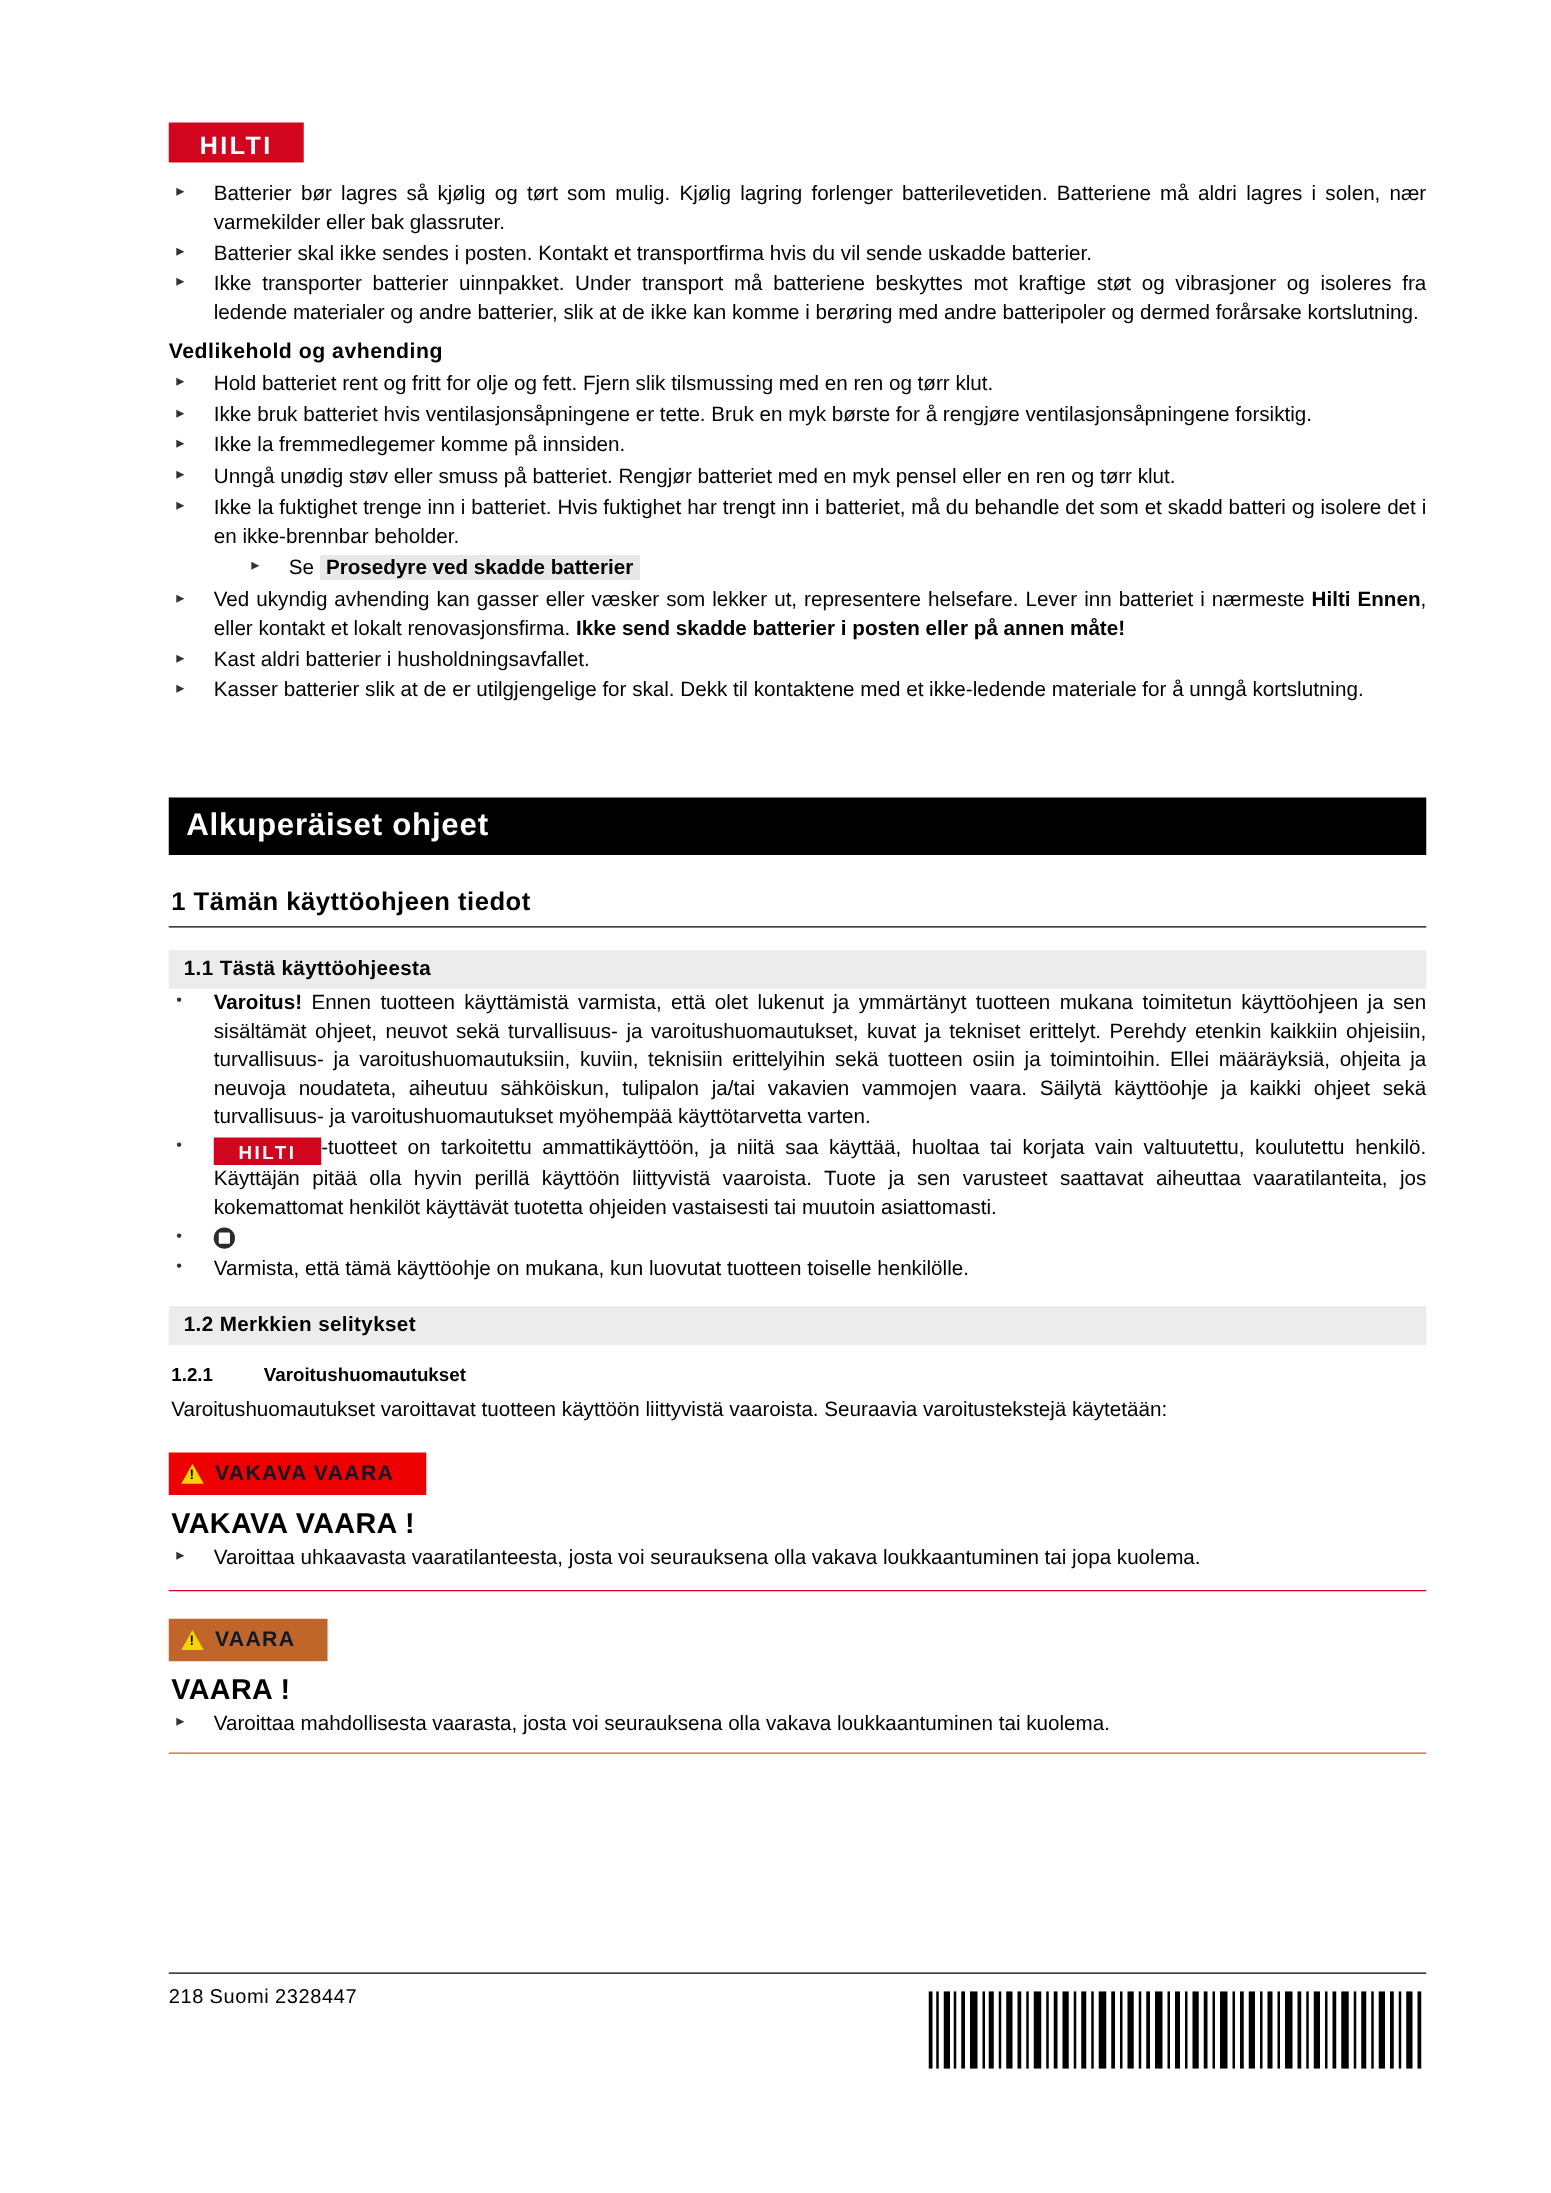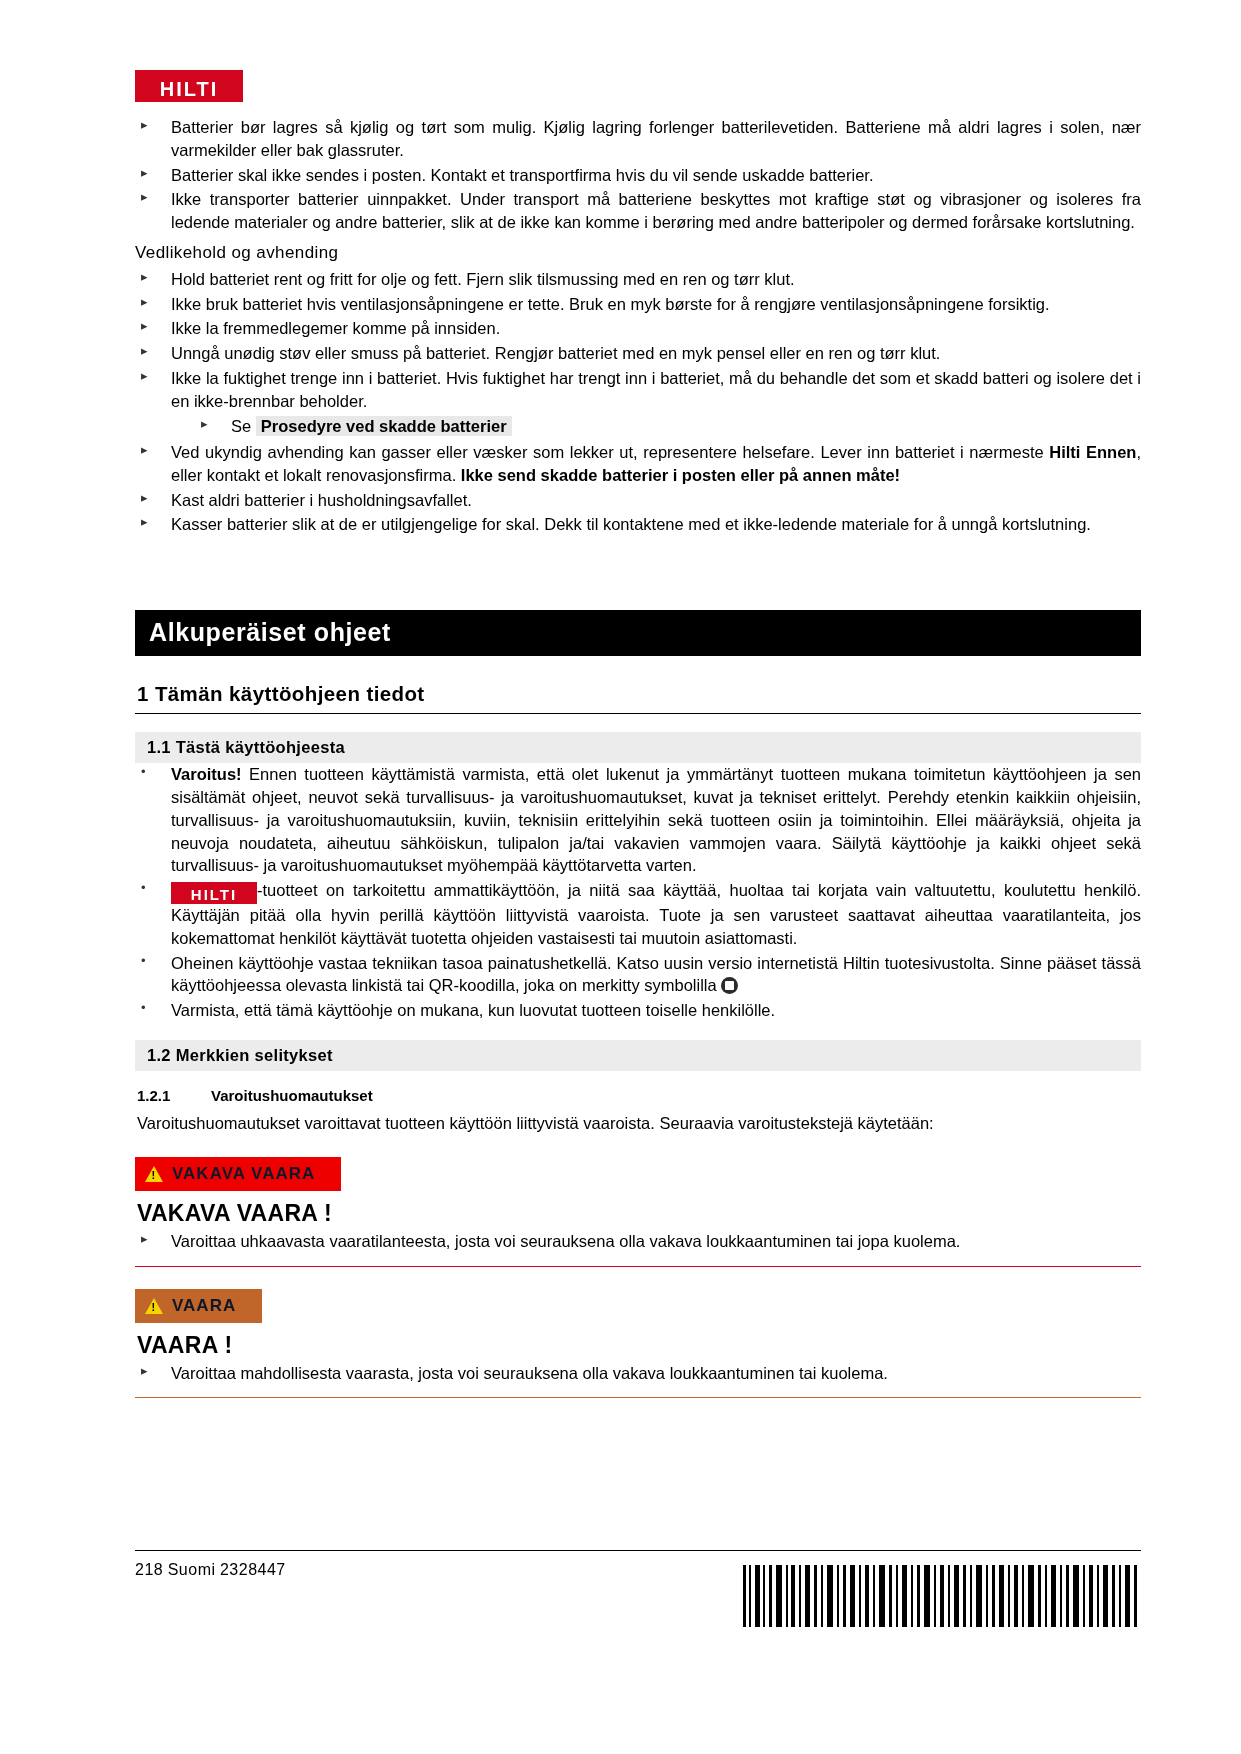--- a/index.html
+++ b/index.html
@@ -13,20 +13,21 @@
     font-family: "Liberation Sans", sans-serif;
     color: #000000;
     position: relative;
   }
   .page {
     position: relative;
     width: 1241px;
     height: 1665px;
     box-sizing: border-box;
     padding: 70px 100px 0 135px;
+    margin-top: 28px;
   }
   
   .hilti-logo {
     display: inline-block;
     background: #d2051e;
     color: #ffffff;
     font-weight: bold;
     letter-spacing: 2px;
     text-align: center;
     line-height: 1;
@@ -76,21 +77,21 @@
     margin-top: 3px;
     margin-bottom: 3px;
   }
   .dot-list > li > .marker {
     left: 8px;
     font-size: 17px;
     top: -2px;
   }
   h3.subhead {
     font-size: 17px;
-    font-weight: normal;
+    font-weight: bold;
     margin: 9px 0 5px 0;
     letter-spacing: 0.4px;
   }
   .inline-box {
     background: #e8e8e8;
     font-weight: bold;
     padding: 1px 5px;
   }
   b, strong { font-weight: bold; }
 
@@ -294,21 +295,21 @@
     <li>
       <span class="marker">•</span>
       <b>Varoitus!</b><span> Ennen tuotteen käyttämistä varmista, että olet lukenut ja ymmärtänyt tuotteen mukana toimitetun käyttöohjeen ja sen sisältämät ohjeet, neuvot sekä turvallisuus- ja varoitushuomautukset, kuvat ja tekniset erittelyt. Perehdy etenkin kaikkiin ohjeisiin, turvallisuus- ja varoitushuomautuksiin, kuviin, teknisiin erittelyihin sekä tuotteen osiin ja toimintoihin. Ellei määräyksiä, ohjeita ja neuvoja noudateta, aiheutuu sähköiskun, tulipalon ja/tai vakavien vammojen vaara. Säilytä käyttöohje ja kaikki ohjeet sekä turvallisuus- ja varoitushuomautukset myöhempää käyttötarvetta varten.</span>
     </li>
     <li>
       <span class="marker">•</span>
       <span class="hilti-logo logo-inline">HILTI</span><span>-tuotteet on tarkoitettu ammattikäyttöön, ja niitä saa käyttää, huoltaa tai korjata vain valtuutettu, koulutettu henkilö. Käyttäjän pitää olla hyvin perillä käyttöön liittyvistä vaaroista. Tuote ja sen varusteet saattavat aiheuttaa vaaratilanteita, jos kokemattomat henkilöt käyttävät tuotetta ohjeiden vastaisesti tai muutoin asiattomasti.</span>
     </li>
     <li>
       <span class="marker">•</span>
-      <span>Oheinen käyttöohje vastaa tekniikan tasoa painatushetkellä. Katso uusin versio internetistä Hiltin tuotesivustolta. Sinne pääset tässä käyttöohjeessa olevasta linkistä tai QR-koodilla, joka on merkitty symbolilla </span><span class="qr-sym"></span>
+      <span class="qr-sym"></span>
     </li>
     <li>
       <span class="marker">•</span>
       <span>Varmista, että tämä käyttöohje on mukana, kun luovutat tuotteen toiselle henkilölle.</span>
     </li>
   </ul>
 
   <div class="h2">1.2  Merkkien selitykset</div>
 
   <div class="h3">

